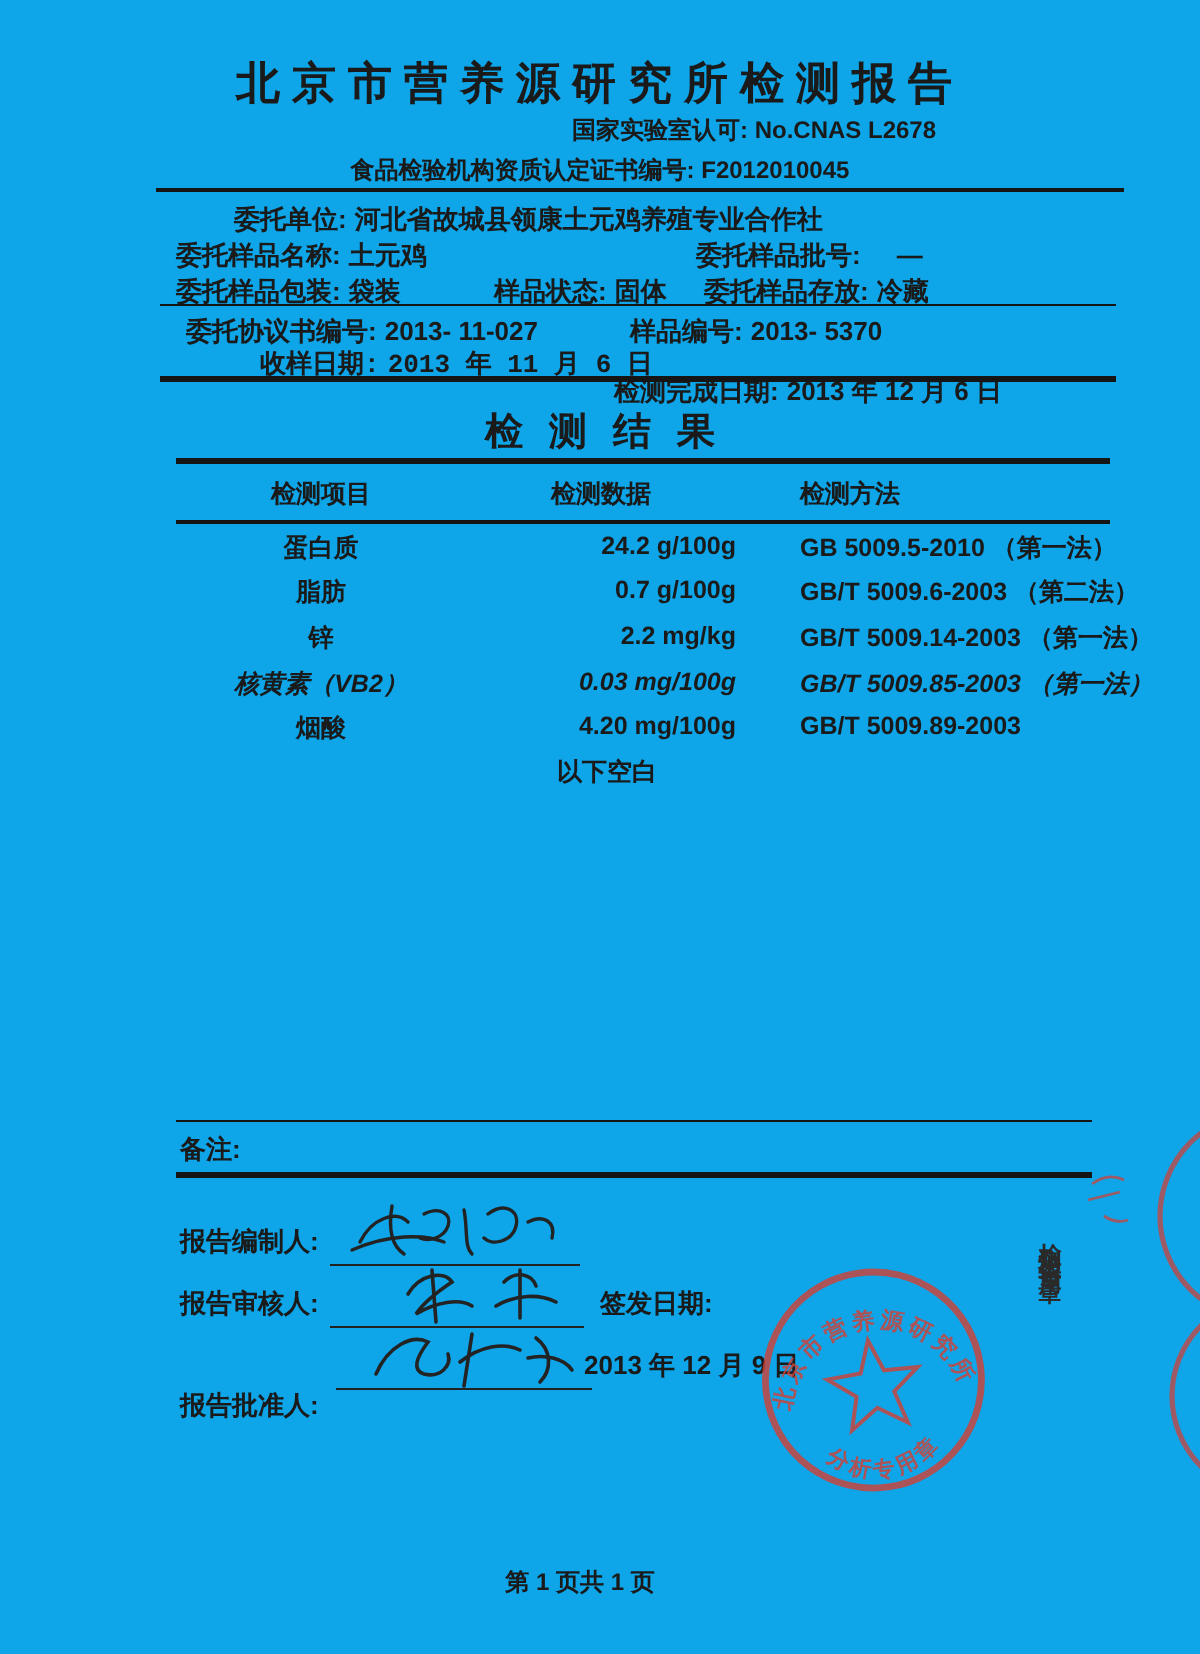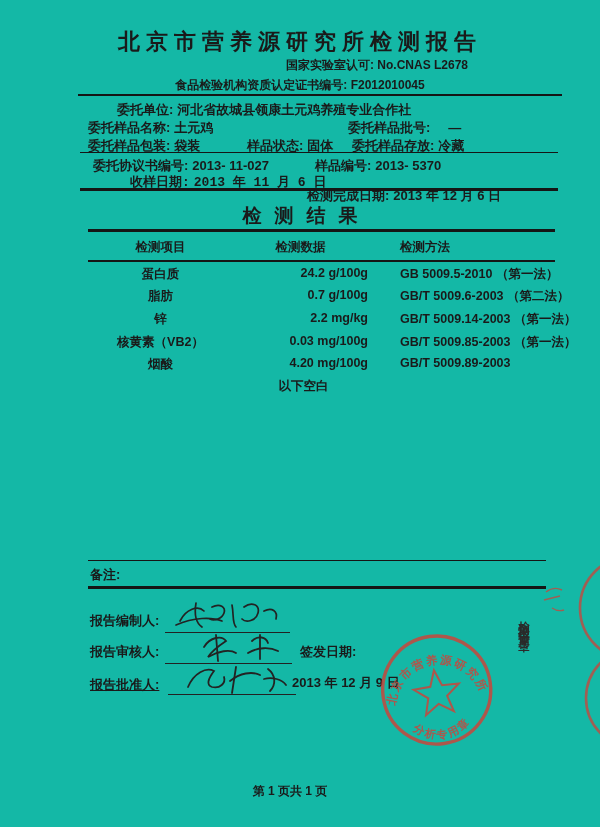--- a/index.html
+++ b/index.html
@@ -1,18 +1,18 @@
 <!DOCTYPE html>
 <html><head>
 <meta charset="utf-8">
 <style>
   html,body{margin:0;padding:0;background:#ffffff;}
   .page{
     position:relative;width:600px;height:827px;margin:0 auto;
-    background:#14b8a6;color:#1a1a1a;overflow:hidden;
+    background:#0ea5e9;color:#1a1a1a;overflow:hidden;
     font-family:"Liberation Sans","DejaVu Sans",sans-serif;
   }
   .t{position:absolute;font-weight:bold;white-space:nowrap;}
   .t .lbl{margin-right:4px;}
   .hline{position:absolute;background:#151515;}
 
   #doc-title{top:27px;left:0;width:600px;text-align:center;font-size:22px;letter-spacing:6px;}
   #cert-left{top:57px;left:127px;font-size:12px;}
   #cert-right{top:57px;left:286px;font-size:12px;}
   #cert2{top:77px;left:0;width:600px;text-align:center;font-size:12px;}
@@ -43,27 +43,27 @@
   #f-completed{top:187px;left:307px;}
 
   #results-title{top:203px;left:0;width:600px;text-align:center;font-size:19px;letter-spacing:13px;text-indent:13px;}
   .trow{position:absolute;left:88px;width:467px;height:18px;font-size:12.5px;font-weight:bold;white-space:nowrap;}
   .trow span{position:absolute;top:0;}
   .c-item{left:0;width:145px;text-align:center;}
   .c-data{left:145px;width:135px;text-align:right;}
   .c-data-h{left:145px;width:135px;text-align:center;}
   .c-method{left:312px;width:160px;text-align:left;}
   #throw{top:239px;}
-  #row0{top:266px;}#row1{top:288px;}#row2{top:311px;}#row3{top:334px;}#row4{top:356px;}
+  #row0{top:266px;}#row1{top:288px;}#row2{top:311px;}#row3{top:334px;font-style:italic;}#row4{top:356px;}
   #end-note{top:378px;left:236px;width:135px;text-align:center;font-size:12.5px;}
 
   #remarks-label{top:566px;left:90px;font-size:13px;}
   #sig1-label{top:612px;left:90px;font-size:13px;}
   #sig2-label{top:643px;left:90px;font-size:13px;}
-  #sig3-label{top:676px;left:90px;font-size:13px;text-decoration:underline;}
+  #sig3-label{top:694px;left:90px;font-size:13px;}
   #issue-label{top:643px;left:300px;font-size:13px;}
   #issue-date{top:674px;left:292px;font-size:13px;}
   #footer{top:783px;left:0;width:580px;text-align:center;font-size:12px;}
 
   #side-note{
     top:612px;left:516px;font-size:11.5px;letter-spacing:3px;color:#2a2a2a;
     writing-mode:vertical-rl;text-orientation:upright;
   }
 
   #sig-ink{position:absolute;left:160px;top:595px;}

